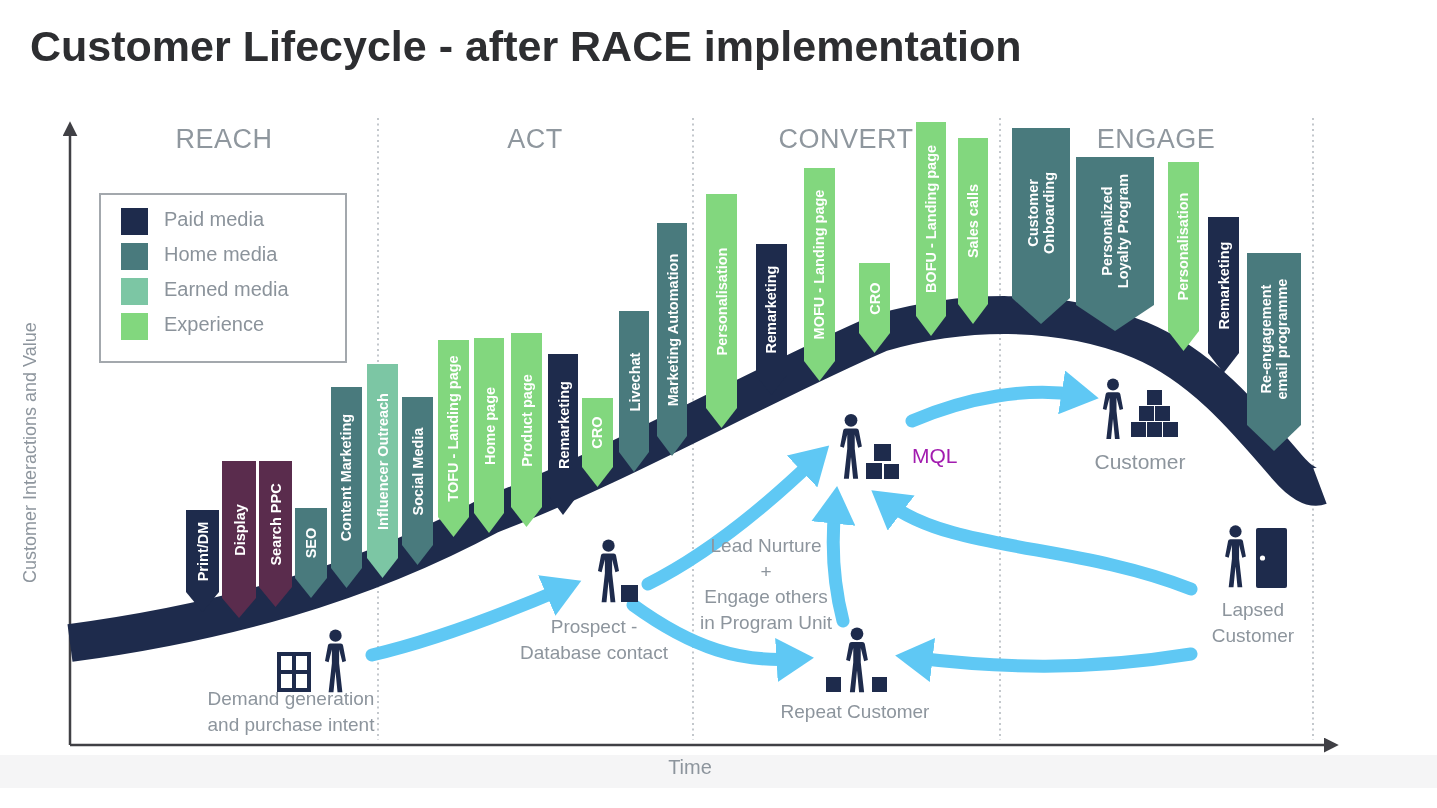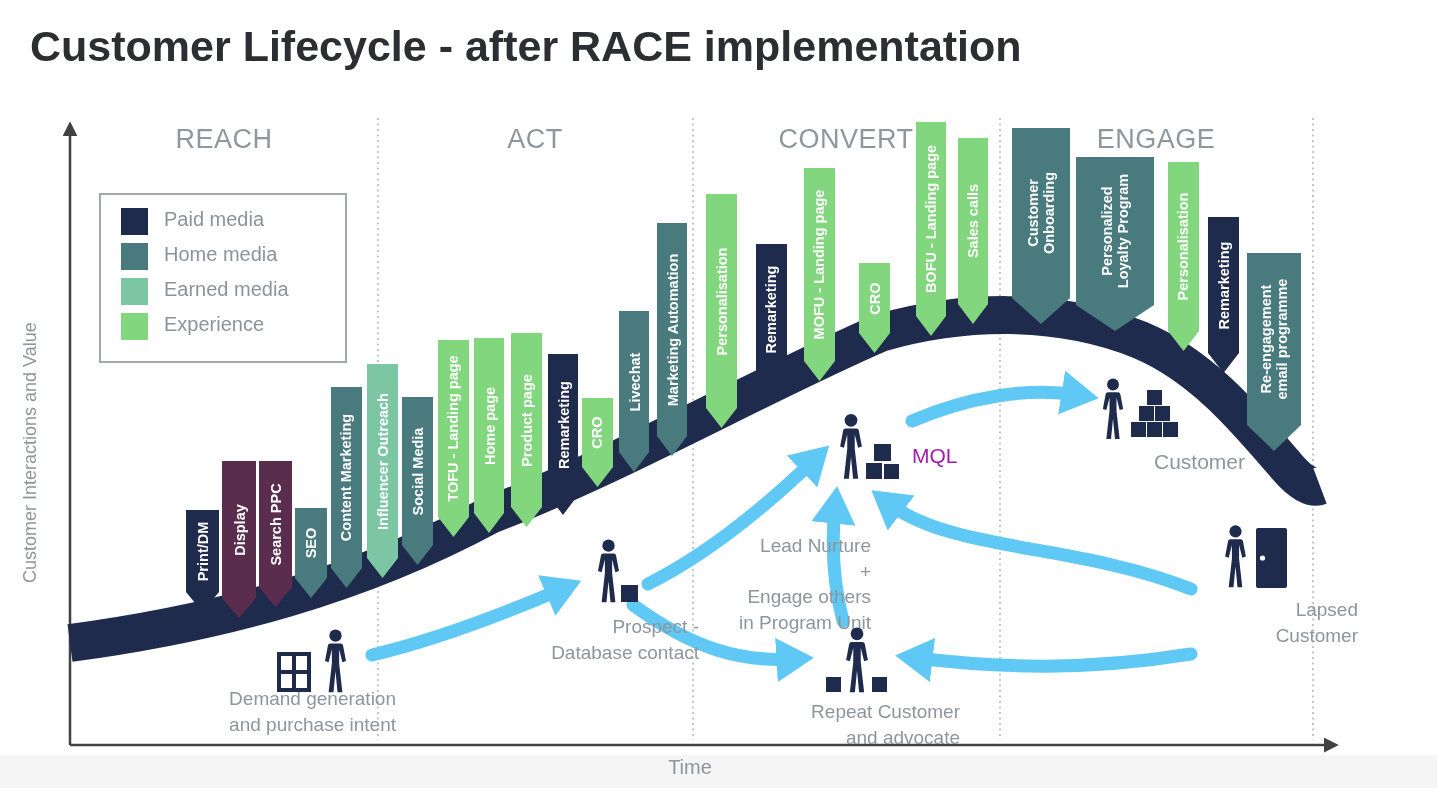--- a/index.html
+++ b/index.html
@@ -19,21 +19,21 @@
   .legend-swatch{width:27px;height:27px;margin-right:16px;flex:0 0 auto;}
   .legend-label{font-size:20px;color:#8b939b;}
   .flag{position:absolute;}
   .flag-bg{position:absolute;left:0;top:0;width:100%;height:100%;}
   .flag-label{position:absolute;transform:rotate(-90deg);display:flex;align-items:center;justify-content:center;
               text-align:center;color:#ffffff;font-weight:700;font-size:14.5px;line-height:1.12;}
   .boundary{stroke:#bdc2c7;stroke-width:1.8;stroke-dasharray:2 3.5;}
   .axis{stroke:#404045;stroke-width:2.5;fill:none;}
   .curve{stroke:var(--c-paid);stroke-width:38;fill:none;}
   .flow{stroke:var(--c-arrow);stroke-width:13;fill:none;stroke-linecap:round;}
-  .gray-label{position:absolute;color:#8d959d;font-size:19px;line-height:1.35;text-align:right;width:210px;}
+  .gray-label{position:absolute;color:#8d959d;font-size:19px;line-height:1.35;text-align:center;width:210px;}
   .tag-label{position:absolute;color:#a21caf;font-size:21px;}
   .sq{position:absolute;background:var(--c-paid);}
   .person{position:absolute;fill:var(--c-paid);}
   .deco{position:absolute;}
   .ylabel{position:absolute;left:20px;top:258px;height:390px;width:26px;writing-mode:vertical-rl;
           transform:rotate(180deg);text-align:center;font-size:18px;color:#8d959d;}
   .xlabel{position:absolute;left:595px;top:756px;width:190px;text-align:center;font-size:20px;color:#8d959d;}
   .footer-strip{position:absolute;left:0;top:755px;width:1437px;height:33px;background:#f5f5f6;z-index:0;}
 </style>
 </head>
@@ -256,21 +256,20 @@
     <div class="sq" style="left:884px;top:464px;width:15px;height:15px"></div>
     <div class="tag-label" style="left:912px;top:444px">MQL</div>
 
     <svg class="person" style="left:842px;top:627px" width="30" height="66" viewBox="0 0 40 88">
         <use href="#person-shape"></use>
       </svg>
     <div class="sq" style="left:826px;top:677px;width:15px;height:15px"></div>
     <div class="sq" style="left:872px;top:677px;width:15px;height:15px"></div>
     <div class="gray-label" style="left:750px;top:699px">
       <div>Repeat Customer</div>
-      <div>and advocate</div>
     </div>
 
     <svg class="person" style="left:1099px;top:378px" width="28" height="62" viewBox="0 0 40 88">
         <use href="#person-shape"></use>
       </svg>
     <div class="sq" style="left:1147px;top:390px;width:15px;height:15px"></div>
     <div class="sq" style="left:1139px;top:406px;width:15px;height:15px"></div>
     <div class="sq" style="left:1155px;top:406px;width:15px;height:15px"></div>
     <div class="sq" style="left:1131px;top:422px;width:15px;height:15px"></div>
     <div class="sq" style="left:1147px;top:422px;width:15px;height:15px"></div>

